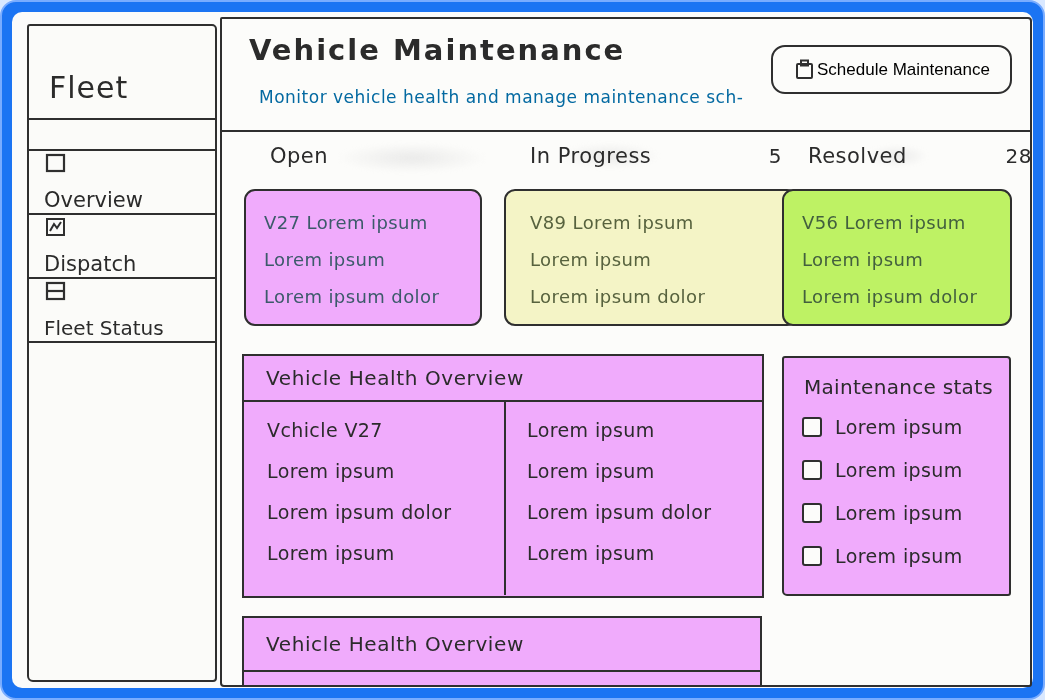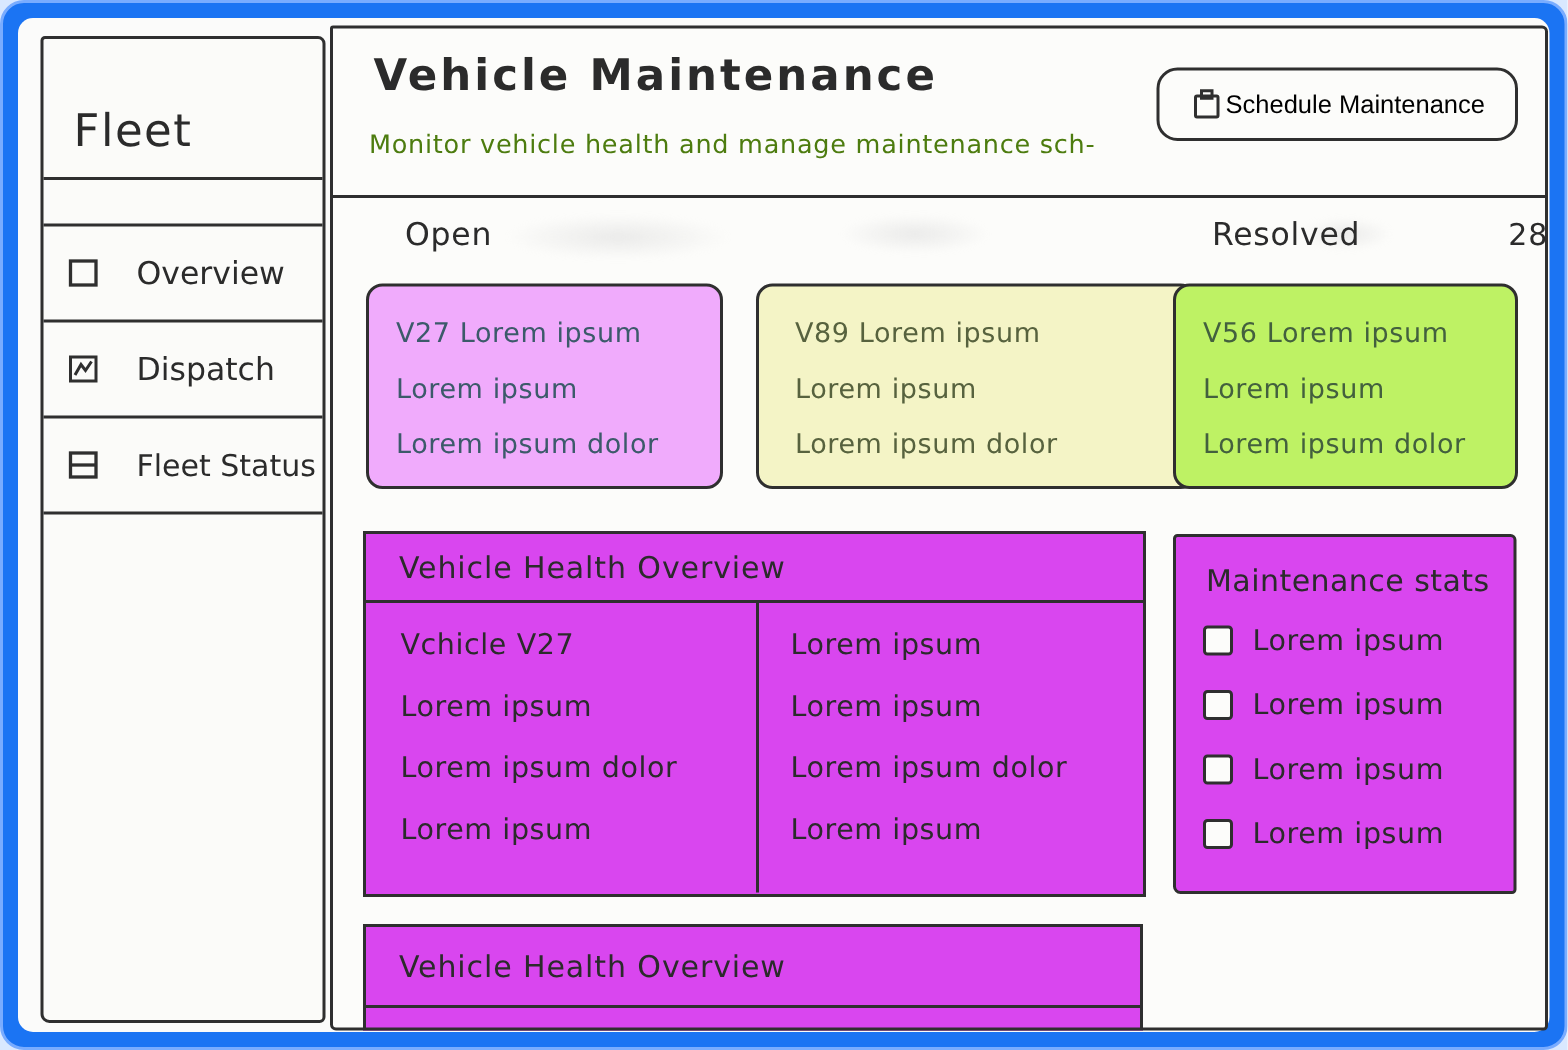--- a/index.html
+++ b/index.html
@@ -13,33 +13,33 @@
   .frame { position:absolute; inset:0; background:#1b74f3; border-radius:16px; border:2px solid #79acff; }
   .canvas { position:absolute; inset:10px; background:#fbfbfa; border-radius:10px; }
 
   
   .sidebar { position:absolute; left:15px; top:12px; width:190px; height:658px;
              background:#fbfbf9; border:2.5px solid #2f2f2f;
              border-radius: 3px 5px 4px 6px; }
   .side-title { height:64px; display:flex; align-items:center; padding-left:20px;
                 font-size:30px; letter-spacing:1px; border-bottom:2.4px solid #2f2f2f;margin-top:30px; }
   .side-gap { height:31px; border-bottom:2.4px solid #2f2f2f; }
-  .side-item { height:64px; display:flex; align-items:center; gap:23px; padding-left:15px;
-               font-size:21px; border-bottom:2.4px solid #2f2f2f; cursor:pointer; }
+  .side-item { height:64px; display:flex; gap:13px; padding-left:15px;
+               font-size:21px; border-bottom:2.4px solid #2f2f2f; cursor:pointer;flex-direction:column; }
   .side-item:nth-of-type(5) { font-size:20px; }
   .side-fill { flex:1; }
   .icon svg { display:block; }
 
   
   .main { position:absolute; left:208px; top:5px; width:812px; height:670px;
           background:#fcfcfa; border:2.6px solid #2f2f2f; border-radius:2px 4px 3px 4px; }
 
   .hdr { position:absolute; left:0; right:0; top:0; height:113px; border-bottom:2.5px solid #2f2f2f; }
   .hdr-title { position:absolute; left:27px; top:14px; font-size:29px; letter-spacing:2px;text-align:right; }
-  .hdr-sub   { position:absolute; left:24px; top:68px; font-size:17px; color:#4d7c0f; letter-spacing:.5px; }
+  .hdr-sub   { position:absolute; left:37px; top:68px; font-size:17px; color:#0369a1; letter-spacing:.5px; }
   .btn { position:absolute; right:18px; top:26px; height:49px; padding:0 20px;
          display:flex; align-items:center; gap:1px;
          border:2.8px solid #2f2f2f; border-radius:14px; background:#fcfcfa;
          font-size:17px; cursor:pointer; }
 
   
   .col-head { position:absolute; top:125px; display:flex; justify-content:space-between;
               font-size:21px; letter-spacing:.5px;margin-left:24px; }
   .col-head .cnt { font-size:20px; }
   .ch-open     { left:24px;  width:230px; }
@@ -47,21 +47,21 @@
   .ch-resolved { left:562px; width:224px; }
 
   .card { position:absolute; top:170px; height:137px; padding:13px 18px;
           border:2.7px solid #2f2f2f; border-radius:11px;
           font-size:18px; line-height:37px; letter-spacing:.4px; cursor:pointer; }
   .card-open     { left:22px;  width:238px; background:#f0abfc; color:#3c5a6a; }
   .card-progress { left:282px; width:294px; background:#f4f4c6; color:#57623e;padding-left:24px; }
   .card-resolved { left:560px; width:230px; background:#bef264; color:#43603e; }
 
   
-  .panel { position:absolute; background:#d946ef; border:2.5px solid #2f2f2f; }
+  .panel { position:absolute; background:#f0abfc; border:2.5px solid #2f2f2f; }
   .panel-head { height:46px; display:flex; align-items:center; padding-left:22px;
                 font-size:20px; letter-spacing:.6px; border-bottom:2.5px solid #2f2f2f; }
 
   .health { left:20px; top:335px; width:522px; height:244px; }
   .health-body { display:flex; height:193px; }
   .health-col { padding:17px 0 0 23px; }
   .health-col.left  { width:262px; border-right:2.5px solid #2f2f2f; }
   .health-col.right { flex:1; padding-left:21px; }
   .health-row { height:41px; font-size:19px; letter-spacing:.4px; }
 
@@ -141,20 +141,24 @@
       </header>
 
       <div class="smudge sm1"></div>
       <div class="smudge sm2"></div>
       <div class="smudge sm3"></div>
 
       <div class="col-head ch-open">
         <span>Open</span>
         <span class="cnt"></span>
       </div>
+      <div class="col-head ch-progress">
+        <span>In Progress</span>
+        <span class="cnt">5</span>
+      </div>
       <div class="col-head ch-resolved">
         <span>Resolved</span>
         <span class="cnt">28</span>
       </div>
 
       <div class="card card-open">
         <div>V27  Lorem ipsum</div>
         <div>Lorem ipsum</div>
         <div>Lorem ipsum dolor</div>
       </div>

